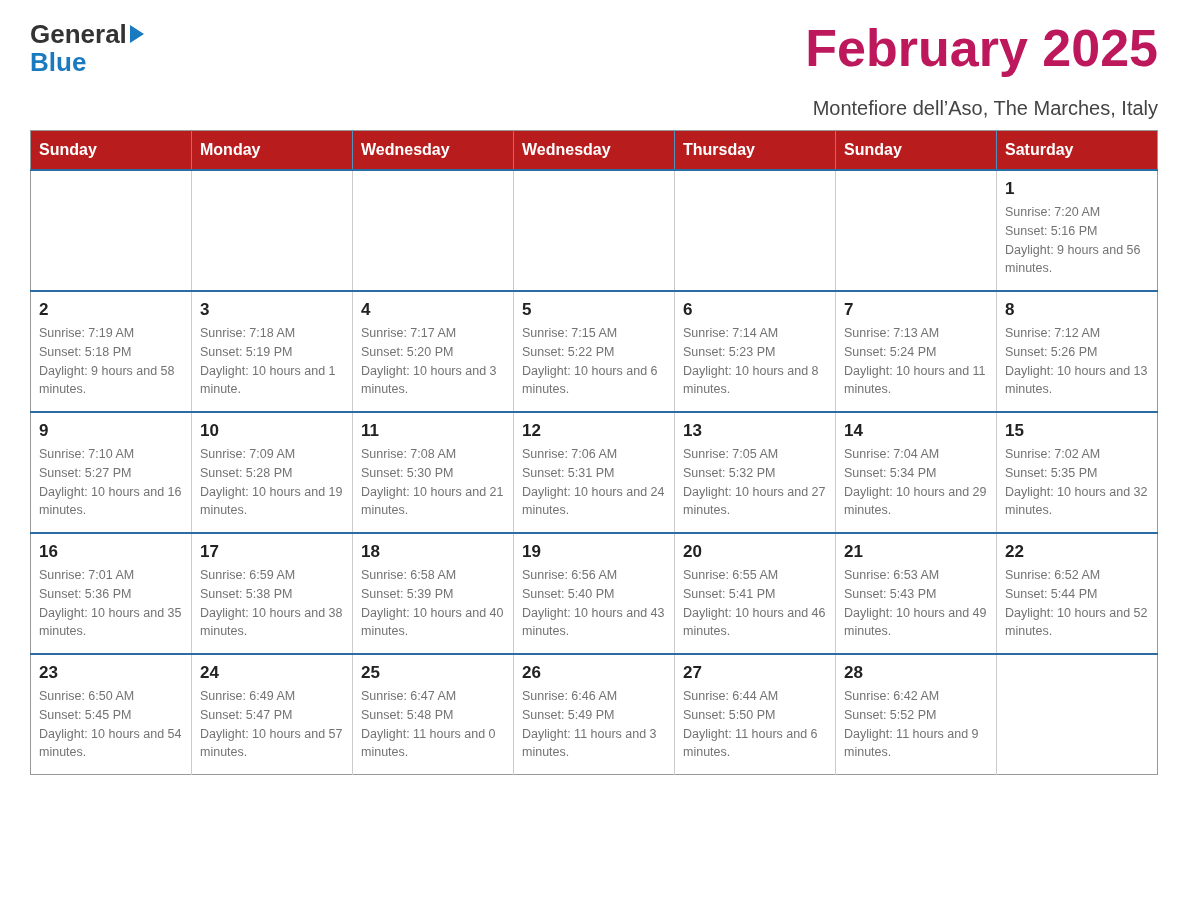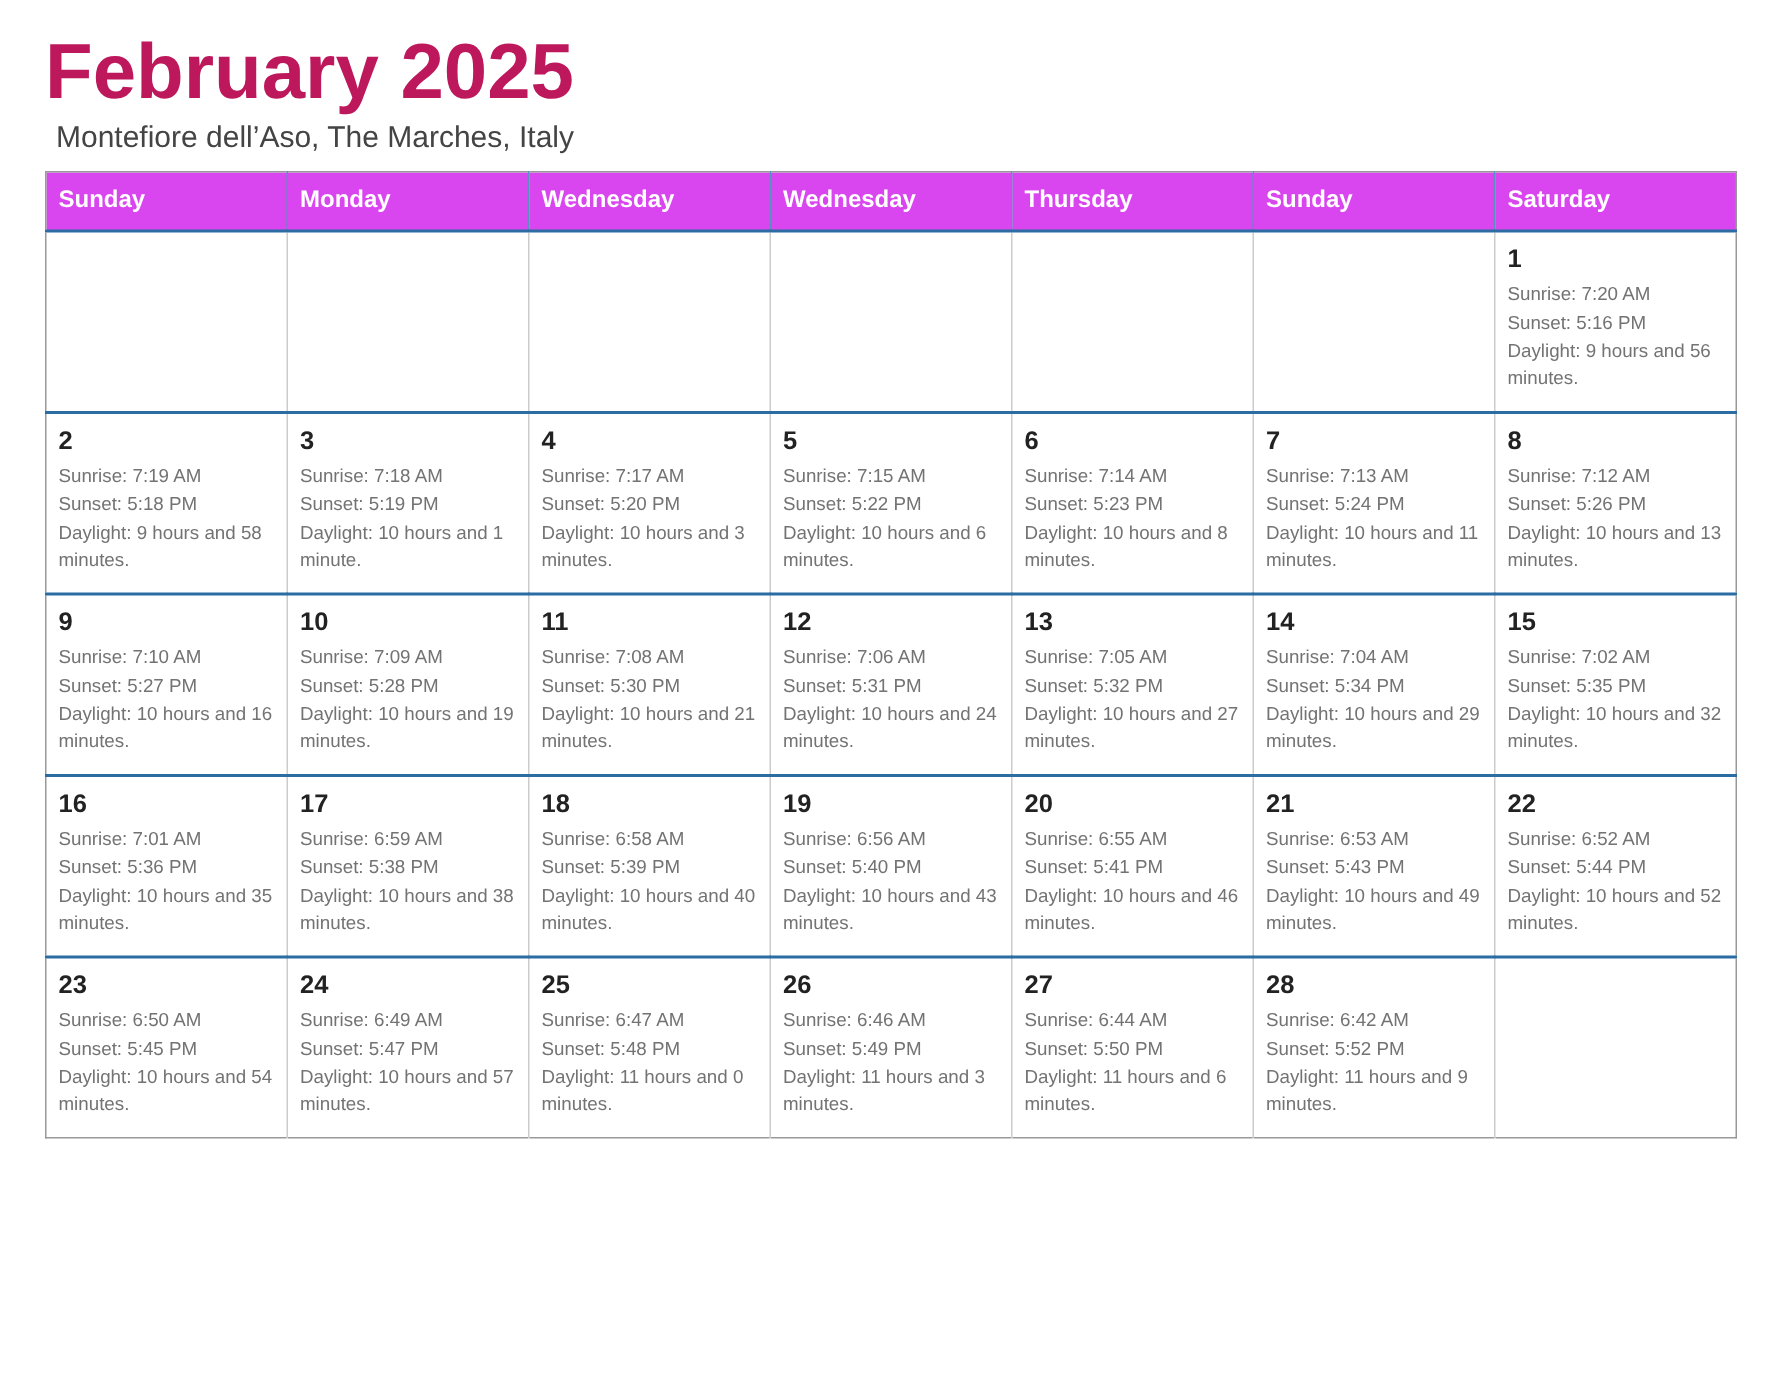--- a/index.html
+++ b/index.html
@@ -31,29 +31,29 @@
     }
     .calendar-title {
       font-size: 52px;
       font-weight: bold;
       color: #be185d;
       line-height: 1.1;
     }
     .calendar-subtitle {
       font-size: 20px;
       color: #444;
-      margin-top: 4px;
+      margin-top: 20px;
     }
     .calendar-table {
       width: 100%;
       border-collapse: collapse;
       border: 1px solid #999;
     }
     .calendar-table thead tr th {
-      background-color: #d946ef;
+      background-color: #b91c1c;
       color: #fff;
       font-size: 16px;
       font-weight: bold;
       padding: 10px 8px;
       text-align: left;
       border-right: 1px solid #5591bf;
     }
     .calendar-table thead tr th:last-child {
       border-right: none;
       margin-top: 20px;
@@ -80,20 +80,31 @@
     .day-info {
       font-size: 12.5px;
       color: #737373;
       line-height: 1.5;
     }
   </style>
 </head>
 <body>
 
 <div class="header-area">
+  <div class="logo-area">
+    <div>
+      <div style="display:flex; align-items:center;">
+        <span class="logo-text" style="font-size:26px; font-weight:bold; color:#333;">General</span>
+        <div style="display:inline-block; margin-left:3px; margin-top:0;">
+          <div style="width:0;height:0;border-left:14px solid #1a7abf;border-top:9px solid transparent;border-bottom:9px solid transparent;"></div>
+        </div>
+      </div>
+      <div style="color:#1a7abf; font-weight:bold; font-size:26px; margin-top:-2px;">Blue</div>
+    </div>
+  </div>
   <div class="title-area">
     <div class="calendar-title">February 2025</div>
     <div class="calendar-subtitle">Montefiore dell’Aso, The Marches, Italy</div>
   </div>
 </div>
 
 <table class="calendar-table">
   <thead>
     <tr>
     <th>Sunday</th>

